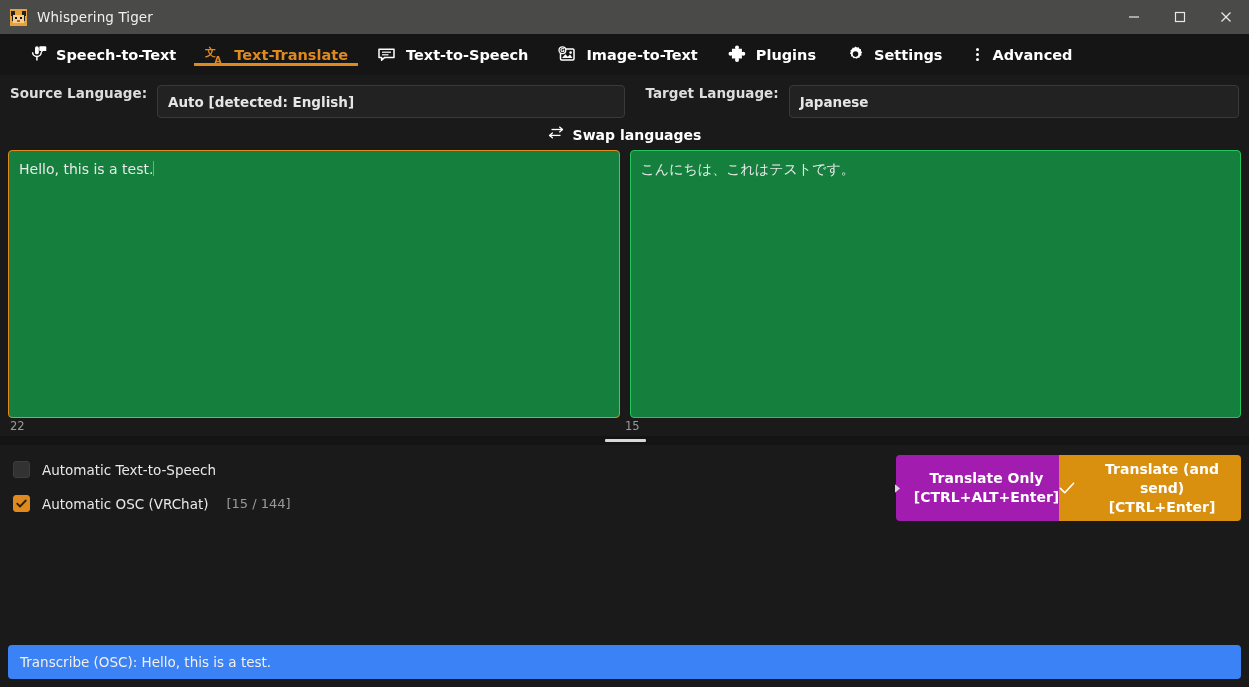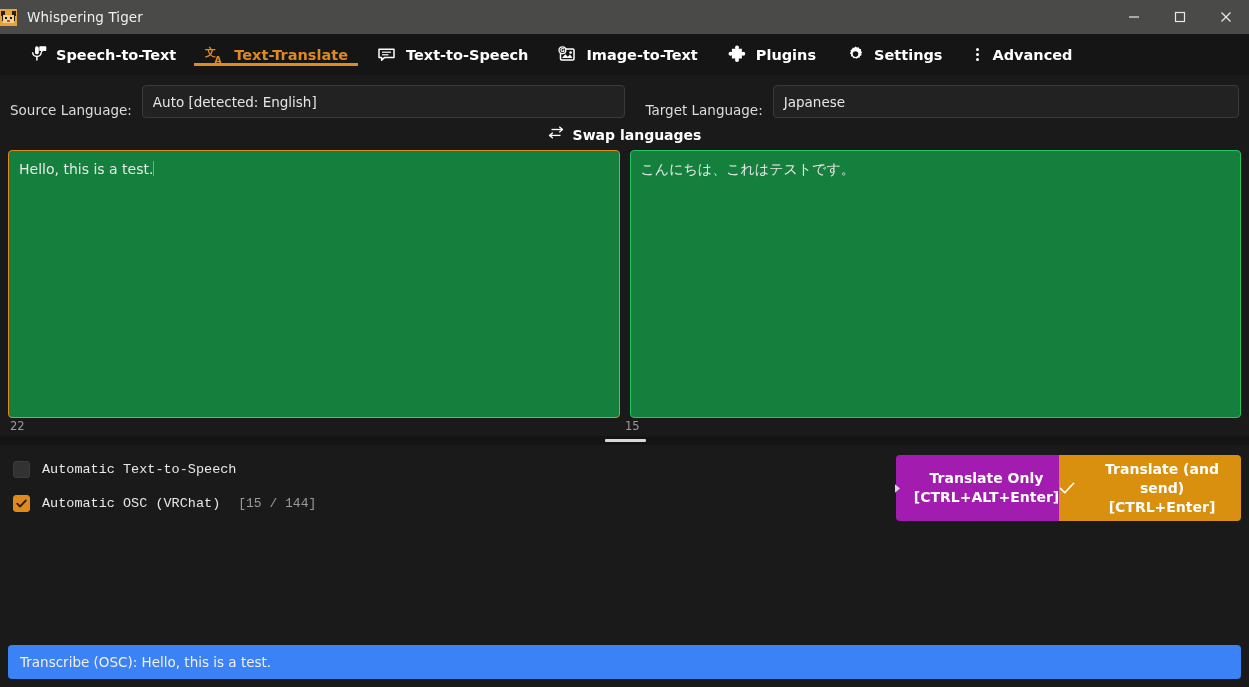--- a/index.html
+++ b/index.html
@@ -9,21 +9,21 @@
     font-family: "DejaVu Sans", "Liberation Sans", sans-serif;
     overflow: hidden;
   }
   .window { width: 1249px; height: 687px; display: flex; flex-direction: column; background: #1a1a1a; }
 
   
   .titlebar {
     height: 34px; background: #4a4a48; display: flex; align-items: center;
     flex: 0 0 34px;
   }
-  .title-left { display: flex; align-items: center; gap: 10px; flex: 1 1 auto; }
+  .title-left { display: flex; align-items: center; padding-left: 10px; gap: 10px; flex: 1 1 auto; }
   .app-icon { width: 17px; height: 17px; position: relative; display:block; }
   .title-text { color: #f0f0f0; font-size: 13.5px; letter-spacing: .1px; }
   .win-btns { display: flex; height: 34px; }
   .win-btn {
     width: 46px; height: 34px; display: flex; align-items: center; justify-content: center;
     color: #e8e8e8;
   }
   .win-btn svg { display:block; }
 
   
@@ -44,21 +44,21 @@
     background: #e08a1e;
   }
   .tab .dots { display: flex; flex-direction: column; gap: 2px; align-items: center; width: 14px; }
   .tab .dots i { width: 3px; height: 3px; background: #fff; border-radius: 50%; display: block; }
 
   
   .langrow {
     display: flex; align-items: center; padding: 10px 10px 0 10px; gap: 0;
     flex: 0 0 auto;
   }
-  .langhalf { display: flex; align-items: flex-end; flex: 1 1 50%; }
+  .langhalf { display: flex; align-items: flex-start; flex: 1 1 50%; font-weight: bold; }
   .langhalf.right { padding-left: 9px; }
   .langlabel { color: #dddddd; font-size: 13.5px; white-space: nowrap; padding-right: 10px; }
   .langhalf.right .langlabel { padding-left: 12px; }
   .langinput {
     flex: 1 1 auto; height: 33px; background: #222222; border: 1px solid #3a3a3a;
     border-radius: 4px; color: #e6e6e6; font-size: 13.5px; display: flex; align-items: center;
     padding: 0 10px;
   }
 
   
@@ -78,21 +78,21 @@
   .counter { color: #9a9a9a; font-size: 11.5px; line-height: 14px; }
   .counter.left { flex: 0 0 auto; padding-left: 2px; }
   .counter.right { position: absolute; left: 625px; top: 1px; }
   .splitter { height: 9px; position: relative; flex: 0 0 auto; background: #141414; }
   .splitter .handle {
     position: absolute; left: 605px; top: 3px; width: 41px; height: 3px; background: #d8d8d8; border-radius: 1px;
   }
 
   
   .optsrow { display: flex; align-items: flex-start; padding: 10px 8px 0 8px; flex: 0 0 auto; }
-  .opts { display: flex; flex-direction: column; gap: 17px; padding-top: 6px; padding-left: 5px; flex: 1 1 auto; font-family: Liberation Mono, monospace; }
+  .opts { display: flex; flex-direction: column; gap: 17px; padding-top: 6px; padding-left: 5px; flex: 1 1 auto; }
   .optline { display: flex; align-items: center; gap: 12px; }
   .cbox { width: 17px; height: 17px; border-radius: 3px; display: flex; align-items: center; justify-content: center; }
   .cbox.off { background: #323232; border: 1px solid #3d3d3d; }
   .cbox.on { background: #e08a1e; border: 1px solid #e08a1e; }
   .cbox.on svg { display:block; }
   .optlabel { color: #e8e8e8; font-size: 13.5px; }
   .optextra { color: #9a9a9a; font-size: 13px; margin-left: 6px; }
 
   .btns { display: flex; flex: 0 0 auto; }
   .btn {

